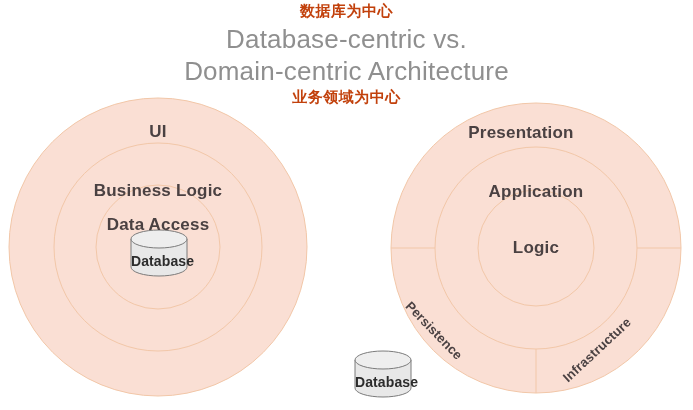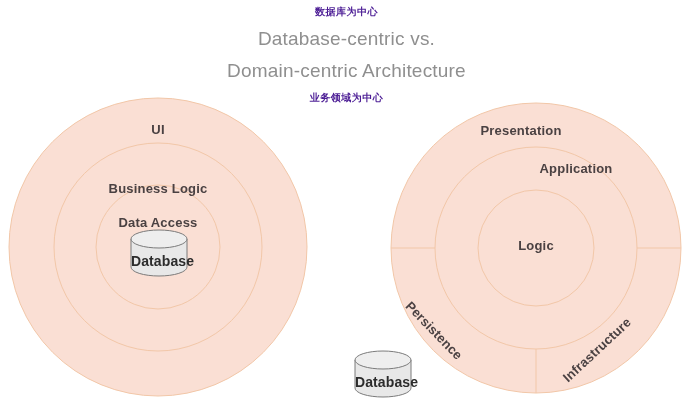--- a/index.html
+++ b/index.html
@@ -19,32 +19,32 @@
   #title-block {
     position: absolute;
     left: 0;
     top: 0;
     width: 693px;
     text-align: center;
     pointer-events: none;
   }
   .cn-annotation {
     font-family: "DejaVu Sans", "Liberation Sans", sans-serif;
-    font-size: 10px;
+    font-size: 15px;
     font-weight: 700;
-    color: #4c1d95;
+    color: #c2410c;
     line-height: 19px;
     letter-spacing: 0.5px;
   }
   #cn-top  { margin-top: 2px; }
   #cn-bottom { margin-top: 1px; text-align: center; }
 
   #main-title {
     font-family: "Liberation Sans", "DejaVu Sans", sans-serif;
-    font-size: 19px;
+    font-size: 26px;
     font-weight: 300;
     color: #8f8f8f;
     line-height: 32px;
     letter-spacing: 0.2px;
     margin-top: 2px;
   }
   #main-title .tline { display: block; }
 
   
   #diagram-layer {
@@ -52,21 +52,21 @@
     left: 0;
     top: 0;
     width: 693px;
     height: 410px;
   }
 
   
   .ring-label {
     position: absolute;
     font-family: "Liberation Sans", "DejaVu Sans", sans-serif;
-    font-size: 13px;
+    font-size: 17px;
     font-weight: 700;
     color: #4a4142;
     white-space: nowrap;
     transform: translateX(-50%);
     letter-spacing: 0.2px;
   }
   .sector-label {
     position: absolute;
     font-family: "Liberation Sans", "DejaVu Sans", sans-serif;
     font-size: 13px;
@@ -141,21 +141,21 @@
     <path d="M355,360 L355,388 A28,9 0 0 0 411,388 L411,360 Z" fill="#e8e8e8" stroke="#7b7b7b" stroke-width="1"></path>
     <ellipse cx="383" cy="360" rx="28" ry="9" fill="#eeeeee" stroke="#7b7b7b" stroke-width="1"></ellipse>
   </g>
 </svg>
 
 <div class="ring-label" style="left:158px; top:122px;">UI</div>
 <div class="ring-label" style="left:158px; top:173px;margin-top:8px;">Business Logic</div>
 <div class="ring-label" style="left:158px; top:215px;">Data Access</div>
 
 <div class="ring-label" style="left:521px; top:123px;">Presentation</div>
-<div class="ring-label" style="left:536px; top:161px;margin-left:40px;">Application</div>
+<div class="ring-label" style="left:536px; top:182px;">Application</div>
 <div class="ring-label" style="left:536px; top:238px;">Logic</div>
 
 <div class="sector-label" id="label-persistence">Persistence</div>
 <div class="sector-label" id="label-infrastructure">Infrastructure</div>
 
 <div class="db-cylinder" style="left:131px; top:253px; width:56px;">
   <div class="db-text">Database</div>
 </div>
 <div class="db-cylinder" style="left:355px; top:374px; width:56px;">
   <div class="db-text">Database</div>

